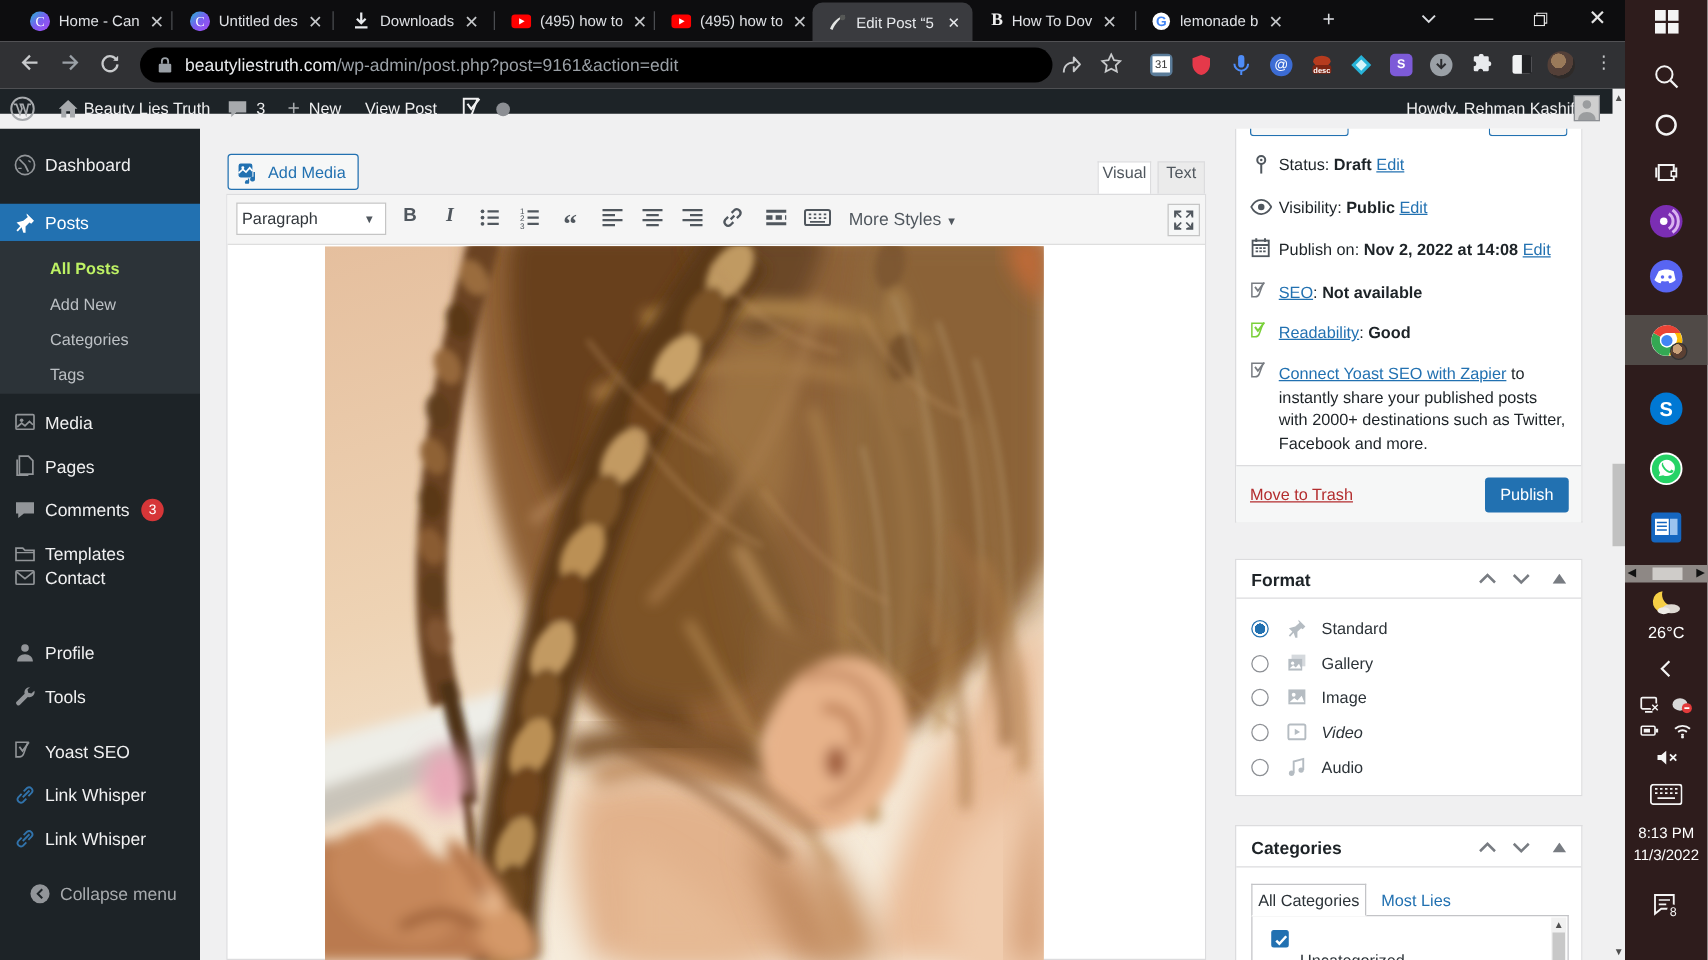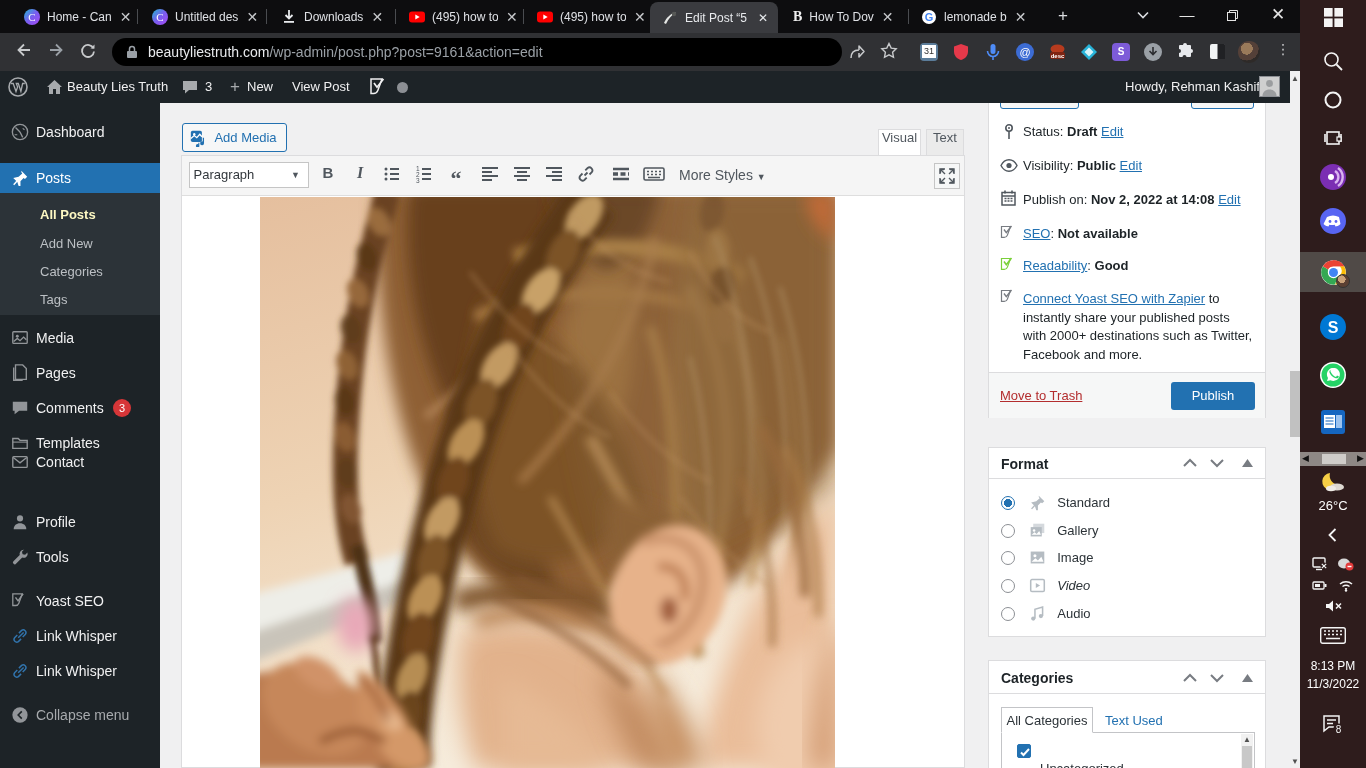--- a/index.html
+++ b/index.html
@@ -16,21 +16,21 @@
 #activetab { position:absolute; left:650px; top:2px; width:128px; height:31px; background:#3a3b3f; border-radius:8px 8px 0 0; display:flex; align-items:center; color:#e8eaed; font-size:12px; padding-left:12px; white-space:nowrap; overflow:hidden; }
 .wctrl { position:absolute; top:0; height:32px; width:44px; color:#e4e4e4; text-align:center; line-height:30px; font-size:15px; }
 
 
 #toolbar { position:absolute; left:0; top:33px; width:1300px; height:38px; background:#303134; }
 #omnibox { position:absolute; left:112px; top:5px; width:730px; height:28px; background:#000000; border-radius:14px; display:flex; align-items:center; color:#9aa0a6; font-size:14px; }
 .navic { position:absolute; top:7px; color:#c8cacc; font-size:17px; }
 .extic { position:absolute; top:10px; width:18px; height:18px; border-radius:4px; font-size:10px; text-align:center; line-height:18px; color:#fff; }
 
 
-#adminbar { position:absolute; left:0; top:71px; width:1300px; height:32px; background:#1d2327; color:#c9ccce; font-size:13px; }
+#adminbar { position:absolute; left:0; top:71px; width:1300px; height:20px; background:#1d2327; color:#c9ccce; font-size:13px; }
 #adminbar .it { position:absolute; top:0; height:32px; line-height:32px; }
 
 
 #sidemenu { position:absolute; left:0; top:103px; width:160px; height:665px; background:#1d2327; color:#f0f0f1; font-size:14px; }
 .mi { position:absolute; left:0; width:160px; height:34px; line-height:34px; }
 .mi .ic { position:absolute; left:11px; top:8px; width:18px; height:18px; opacity:.85; }
 .mi .lb { position:absolute; left:36px; }
 #submenu { position:absolute; left:0; top:90px; width:160px; height:122px; background:#2c3338; font-size:13px; color:#bcc0c4; }
 .smi { position:absolute; left:40px; white-space:nowrap; }
 #postsrow { position:absolute; left:0; top:60px; width:160px; height:30px; background:#2271b1; color:#fff; }
@@ -245,21 +245,21 @@
         </div>
       <div id="postsrow">
           <svg class="ic" style="position:absolute;left:11px;top:6px;width:18px;height:18px;" viewBox="0 0 20 20">
             <path d="M11.5 2l6.5 6.5-2.5 2.5-1.5-1-3.5 3.5v5.5h-2l-1.5-4.5L2.5 10l6-1.5L12.5 5l-1-1.5z" fill="#fff"></path>
             <path d="M3 17.5L8 12" stroke="#fff" stroke-width="1.6"></path>
           </svg>
           <span style="position:absolute;left:36px;top:0;line-height:30px;">Posts</span>
         </div>
       <div id="postsarrow"></div>
       <div id="submenu">
-        <div class="smi" style="top:14px;color:#fef9c3;font-weight:bold;">All Posts</div>
+        <div class="smi" style="top:14px;color:#bef264;font-weight:bold;">All Posts</div>
         <div class="smi" style="top:43px;">Add New</div>
         <div class="smi" style="top:71px;">Categories</div>
         <div class="smi" style="top:99px;">Tags</div>
       </div>
       <div class="mi" style="top:218px;">
           <svg class="ic" viewBox="0 0 20 20">
             <rect x="2" y="3" width="16" height="13" rx="1" fill="none" stroke="#a7aaad" stroke-width="1.5"></rect>
             <circle cx="7" cy="8" r="1.6" fill="#a7aaad"></circle>
             <path d="M3 14l4-3.5 3 2.5 4-4 3 3" fill="none" stroke="#a7aaad" stroke-width="1.5"></path>
           </svg>
@@ -318,21 +318,21 @@
             <path d="M8 12l6-6M7 9l-3 3a3 3 0 0 0 4.2 4.2l3-3M13 11l3-3A3 3 0 0 0 11.8 3.8l-3 3" fill="none" stroke="#3582c4" stroke-width="1.6"></path>
           </svg>
           <span class="lb">Link Whisper</span>
         </div>
       <div class="mi" style="top:551px;">
           <svg class="ic" viewBox="0 0 20 20">
             <path d="M8 12l6-6M7 9l-3 3a3 3 0 0 0 4.2 4.2l3-3M13 11l3-3A3 3 0 0 0 11.8 3.8l-3 3" fill="none" stroke="#3582c4" stroke-width="1.6"></path>
           </svg>
           <span class="lb">Link Whisper</span>
         </div>
-      <div class="mi" style="top:595px;color:#a7aaad;">
+      <div class="mi" style="top:595px;color:#a7aaad;margin-left:12px;">
           <svg class="ic" viewBox="0 0 20 20">
             <circle cx="10" cy="10" r="8.5" fill="#a7aaad"></circle>
             <path d="M12 6l-4 4 4 4" fill="none" stroke="#1d2327" stroke-width="1.8"></path>
           </svg>
           <span class="lb">Collapse menu</span>
         </div>
     </div>
     <div id="addmedia"><svg style="position:absolute;left:7px;top:6px;" width="17" height="17" viewBox="0 0 20 20">
           <rect x="1" y="1" width="13" height="13" rx="2" fill="#2271b1"></rect>
           <path d="M1 10l4-3.5 3 2.5 3.5-4 2.5 3" fill="none" stroke="#fff" stroke-width="1.6"></path>
@@ -584,21 +584,21 @@
             <path d="M4 4.5l2.3 3.2L11.5 1" fill="none" stroke="#7ad03a" stroke-width="1.6"></path>
           </svg>
         <div style="position:absolute;left:34px;top:155px;"><span class="bluelink">Readability</span>: <b>Good</b></div>
         <svg style="position:absolute;left:11px;top:186px;" width="17" height="17" viewBox="0 0 17 17">
             <path d="M1.5 1.5h9l-3.1 8.6a3.4 3.4 0 0 1-3.2 2.3H1.5z" fill="none" stroke="#787c82" stroke-width="1.2"></path>
             <path d="M4 4.5l2.3 3.2L11.5 1" fill="none" stroke="#787c82" stroke-width="1.4"></path>
           </svg>
         <div style="position:absolute;left:34px;top:187px;width:232px;line-height:18.5px;"><span class="bluelink">Connect Yoast SEO with Zapier</span> to instantly share your published posts with 2000+ destinations such as Twitter, Facebook and more.</div>
         <div style="position:absolute;left:0;top:269px;width:276px;height:46px;background:#f6f7f7;border-top:1px solid #dcdcde;">
           <span style="position:absolute;left:11px;top:15px;color:#b32d2e;text-decoration:underline;">Move to Trash</span>
-          <div style="position:absolute;right:10px;top:9px;width:84px;height:28px;background:#2271b1;border-radius:3px;color:#fff;text-align:center;line-height:28px;">Publish</div>
+          <div style="position:absolute;right:10px;top:9px;width:67px;height:28px;background:#2271b1;border-radius:3px;color:#fff;text-align:center;line-height:28px;">Publish</div>
         </div>
       </div>
 
       <div class="pbox" style="left:988px;top:447px;width:278px;height:190px;font-size:13px;color:#2c3338;">
         <div style="position:absolute;left:0;top:0;width:276px;height:31px;border-bottom:1px solid #dcdcde;">
             <h3 style="position:absolute;left:12px;top:8px;">Format</h3>
           <svg style="position:absolute;right:68px;top:10px;" width="14" height="10" viewBox="0 0 14 10">
               <path d="M1 8l6-6 6 6" stroke="#787c82" stroke-width="2" fill="none"></path>
             </svg>
           <svg style="position:absolute;right:41px;top:10px;" width="14" height="10" viewBox="0 0 14 10">
@@ -651,21 +651,21 @@
               <path d="M1 8l6-6 6 6" stroke="#787c82" stroke-width="2" fill="none"></path>
             </svg>
           <svg style="position:absolute;right:41px;top:12px;" width="14" height="10" viewBox="0 0 14 10">
               <path d="M1 2l6 6 6-6" stroke="#787c82" stroke-width="2" fill="none"></path>
             </svg>
           <svg style="position:absolute;right:12px;top:13px;" width="11" height="8" viewBox="0 0 11 8">
               <path d="M0 8L5.5 0L11 8z" fill="#787c82"></path>
             </svg>
         </div>
         <div style="position:absolute;left:12px;top:46px;width:92px;height:26px;background:#fff;border:1px solid #c3c4c7;border-bottom:1px solid #fff;z-index:2;text-align:center;line-height:25px;font-size:13px;">All Categories</div>
-        <div style="position:absolute;left:116px;top:52px;color:#2271b1;">Text Used</div>
+        <div style="position:absolute;left:116px;top:52px;color:#2271b1;">Most Lies</div>
         <div style="position:absolute;left:12px;top:71px;width:254px;height:37px;border:1px solid #c3c4c7;border-bottom:none;background:#fff;">
           <span style="position:absolute;left:15px;top:11px;width:14px;height:14px;border:1px solid #2271b1;border-radius:2px;background:#2271b1;"><svg width="12" height="12" viewBox="0 0 12 12" style="margin:1px;">
                 <path d="M2 6.5l2.5 2.5L10 3" stroke="#fff" stroke-width="2" fill="none"></path>
               </svg></span>
           <span style="position:absolute;left:38px;top:28px;">Uncategorized</span>
           <div style="position:absolute;right:1px;top:1px;width:12px;height:35px;background:#f1f1f1;">
               <div style="position:absolute;left:2px;top:1px;font-size:8px;color:#505050;">▲</div>
               <div style="position:absolute;left:1px;top:12px;width:10px;height:22px;background:#c8c8c8;"></div>
             </div>
         </div>

